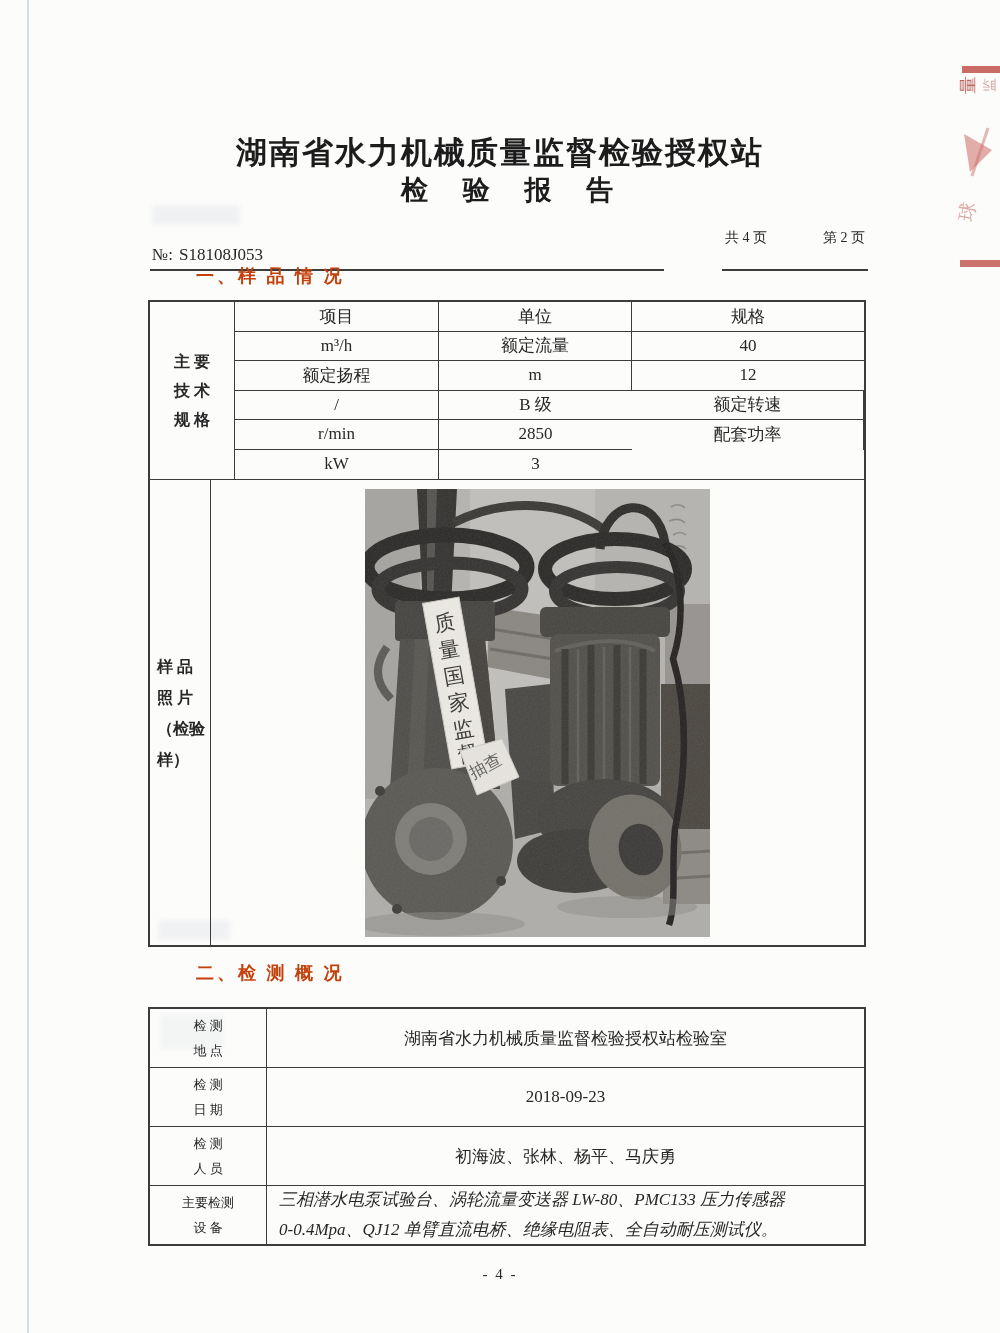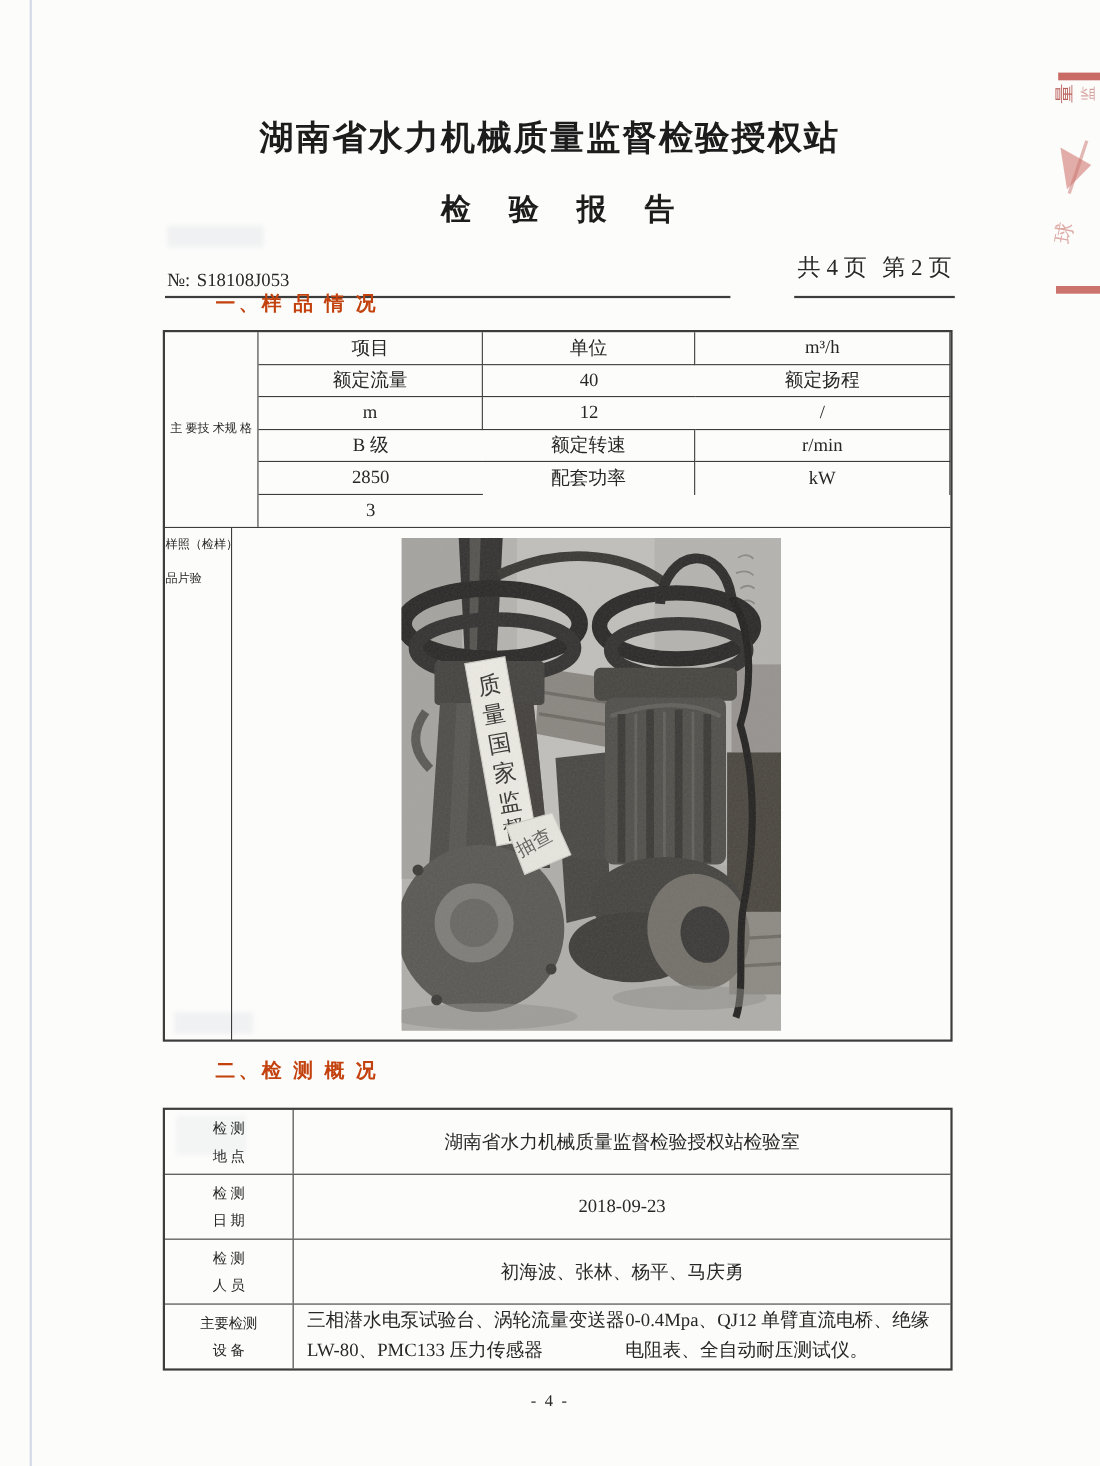--- a/index.html
+++ b/index.html
@@ -5,57 +5,57 @@
   html,body{margin:0;padding:0;background:#e8e8e8;}
   :root{--ink:#272727;--bd:#3c3c3c;}
   .page{position:relative;width:1000px;height:1333px;margin:0 auto;overflow:hidden;
         background:#fcfcfb;font-family:"Liberation Serif","DejaVu Serif",serif;color:var(--ink);}
   .scan-line{position:absolute;left:27px;top:0;bottom:0;width:2px;background:#ccd2e4;opacity:.8;}
   .ghost{position:absolute;background:#8f98a8;opacity:.10;filter:blur(2px);border-radius:2px;}
   .g1{left:152px;top:205px;width:88px;height:20px;}
   .g2{left:158px;top:920px;width:72px;height:20px;}
   .g3{left:160px;top:1014px;width:64px;height:36px;opacity:.07;}
 
-  .org-title{position:absolute;top:104px;left:0;width:100%;margin:0;text-align:center;
+  .org-title{position:absolute;top:132px;left:0;width:100%;margin:0;text-align:center;
              font-size:31px;font-weight:700;letter-spacing:2px;color:#1c1c1c;}
   .report-title{position:absolute;top:172px;left:14px;width:100%;margin:0;text-align:center;
              font-size:27px;font-weight:700;letter-spacing:14px;color:#1c1c1c;}
 
   .no-row{position:absolute;top:229px;left:150px;width:718px;display:flex;align-items:flex-end;gap:12px;}
   .no-left{width:512px;border-bottom:2px solid var(--bd);padding:0 0 4px 2px;font-size:17px;}
   .no-left .num{margin-left:6px;}
   .no-gap{width:34px;}
-  .no-right{flex:1;border-bottom:2px solid var(--bd);padding:0 3px 12px;display:flex;
-            justify-content:space-between;font-size:21px;}
+  .no-right{flex:1;border-bottom:2px solid var(--bd);padding:0 3px 22px;display:flex;
+            justify-content:space-between;font-size:14px;}
 
   .sec-heading{position:absolute;left:196px;font-size:18px;font-weight:700;letter-spacing:3px;color:#c2410c;}
   .h1pos{top:264px;} .h2pos{top:961px;}
 
   .table1{position:absolute;top:300px;left:148px;width:718px;height:647px;
           border:2px solid var(--bd);box-sizing:border-box;}
   .t1-top{display:flex;height:177px;}
-  .t1-label{width:84px;border-right:1px solid var(--bd);display:flex;flex-direction:row;
-            justify-content:center;align-items:center;font-size:11px;line-height:29px;}
+  .t1-label{width:84px;border-right:1px solid var(--bd);display:flex;flex-direction:column;
+            justify-content:center;align-items:center;font-size:16px;line-height:29px;font-weight:bold;}
   .t1-grid{flex:1;display:grid;grid-template-columns:204px 193px 1fr;grid-template-rows:repeat(6,29.5px);}
   .c{display:flex;align-items:center;justify-content:center;border-right:1px solid var(--bd);
      border-bottom:1px solid var(--bd);font-size:17px;}
   .c.lc{border-right:none;} .c.nb{border-bottom:none;}
   .t1-photo-row{display:flex;border-top:1px solid var(--bd);height:466px;}
   .photo-label{align-items:flex-start;padding-left:7px;box-sizing:border-box;line-height:31px;width:61px;}
   .t1-photo-cell{flex:1;display:flex;align-items:center;justify-content:center;}
   .photo-svg{display:block;}
 
   .table2{position:absolute;top:1007px;left:148px;width:718px;border:2px solid var(--bd);box-sizing:border-box;}
   .t2-row{display:flex;height:58px;border-bottom:1px solid var(--bd);}
   .t2-row:last-child{border-bottom:none;}
   .t2-label{width:116px;border-right:1px solid var(--bd);display:flex;flex-direction:column;
             justify-content:center;align-items:center;font-size:13px;line-height:25px;}
   .t2-value{flex:1;display:flex;align-items:center;justify-content:center;font-size:17px;}
-  .t2-value.two-line{flex-direction:row;align-items:flex-start;justify-content:center;
-            padding:0 12px;line-height:28px;}
+  .t2-value.two-line{flex-direction:column;align-items:flex-start;justify-content:space-between;
+            padding:0 12px;line-height:28px;font-style:italic;}
 
   .footer-page{position:absolute;top:1266px;left:0;width:100%;text-align:center;
             font-size:15px;letter-spacing:2px;}
   .stamp{position:absolute;top:64px;right:-2px;}
 </style>
 </head>
 <body>
 
 <div class="page">
 
@@ -83,20 +83,21 @@
   <div class="table1">
     <div class="t1-top">
       <div class="t1-label">
         <div>主 要</div>
         <div>技 术</div>
         <div>规 格</div>
       </div>
       <div class="t1-grid">
         <div class="c">项目</div>
         <div class="c">单位</div>
+        <div class="c lc">规格</div>
 
         <div class="c">m³/h</div>
         <div class="c">额定流量</div>
         <div class="c lc">40</div>
 
         <div class="c">额定扬程</div>
         <div class="c">m</div>
         <div class="c lc">12</div>
 
         <div class="c">/</div>

